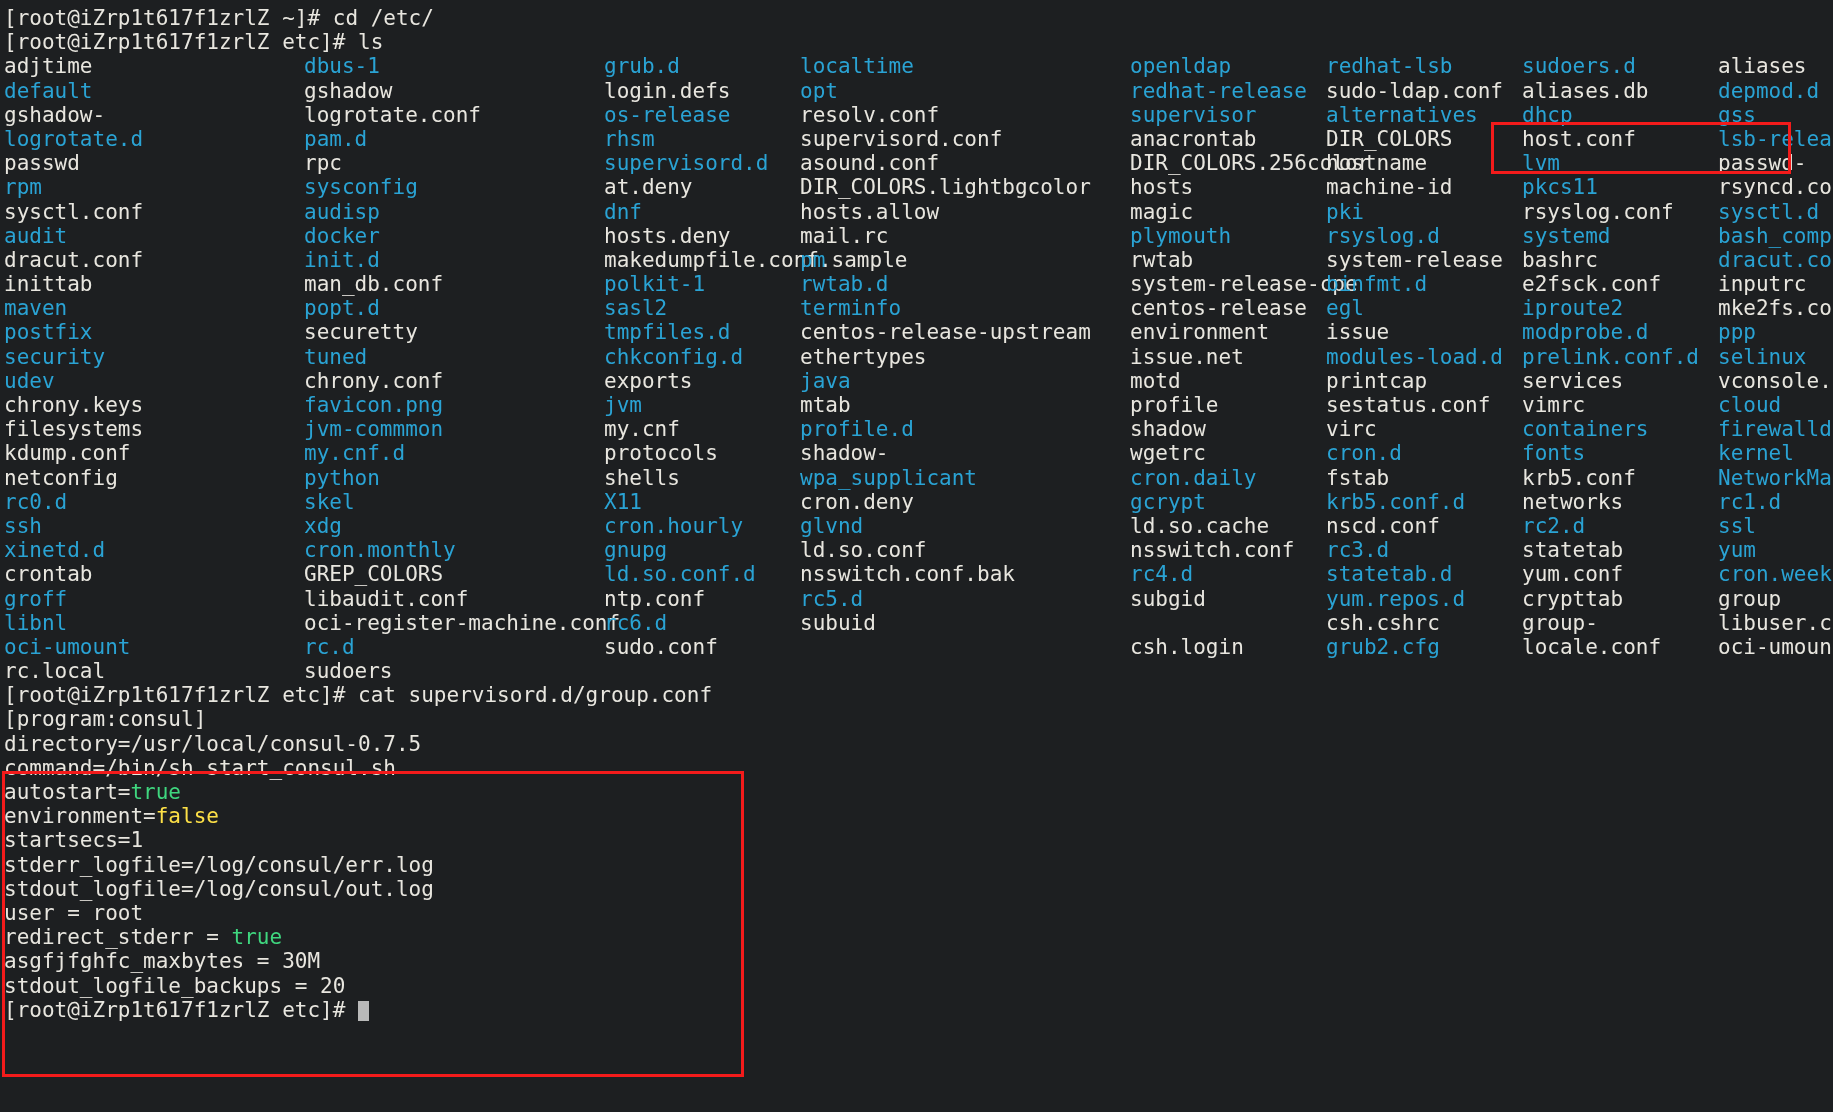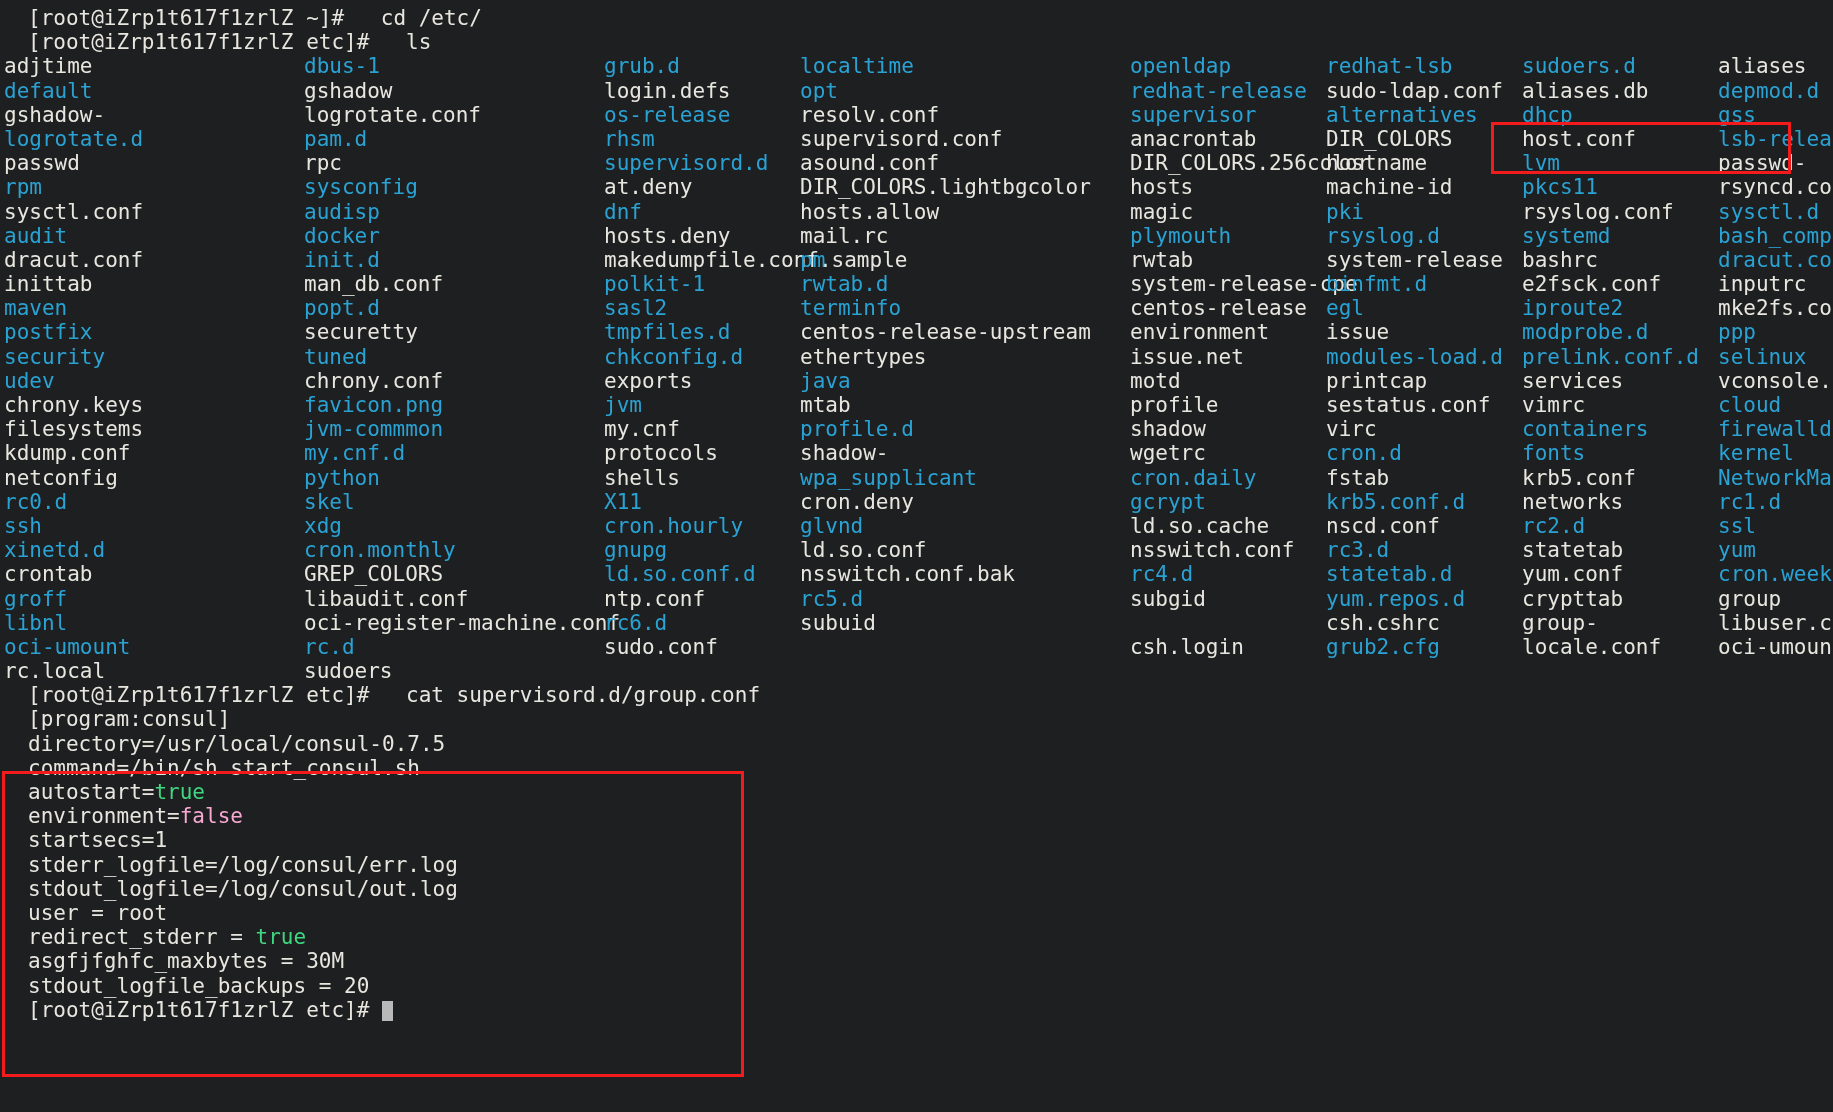--- a/index.html
+++ b/index.html
@@ -21,25 +21,25 @@
     color: #e8e6df;
     font-size: 21px;
     line-height: 24.2px;
     padding: 6px 0 0 4px;
     box-sizing: border-box;
   }
   .line {
     white-space: pre;
     height: 24.2px;
   }
-  .prompt { color: #e8e6df; margin-left: 24px; }
+  .prompt { color: #e8e6df; }
   .dir { color: #2aa3d4; }
   .file { color: #e8e6df; }
   .val-true { color: #3fd77f; margin-top: 28px; }
-  .val-false { color: #f9a8d4; }
+  .val-false { color: #fde047; }
 
   
   #ls-grid {
     position: relative;
     display: grid;
     grid-template-columns: 300px 300px 196px 330px 196px 196px 196px auto;
     white-space: pre;
   }
   #ls-grid .cell {
     height: 24.2px;

